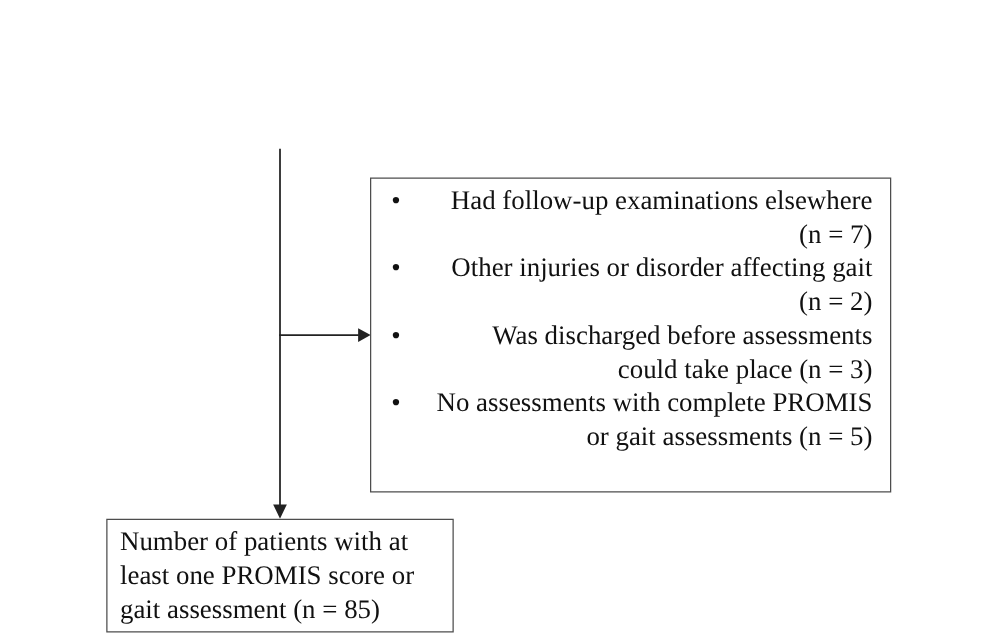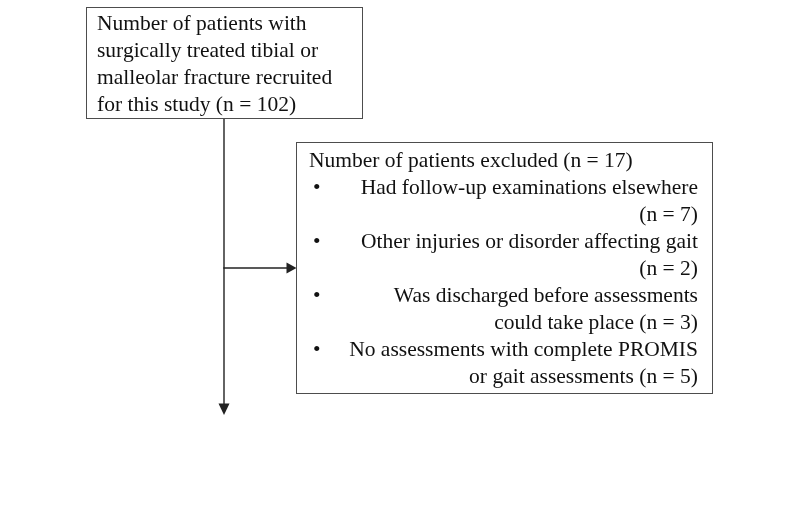--- a/index.html
+++ b/index.html
@@ -84,40 +84,39 @@
 
 <div class="canvas">
 
   <svg class="connectors" viewBox="0 0 800 510" aria-hidden="true">
     <line x1="224" y1="119" x2="224" y2="404" stroke="#222222"></line>
     <polygon points="218.5,403.5 229.5,403.5 224,415" fill="#222222"></polygon>
     <line x1="223.3" y1="268" x2="287" y2="268" stroke="#222222"></line>
     <polygon points="286.5,262.5 286.5,273.5 296.5,268" fill="#222222"></polygon>
   </svg>
 
-  <div class="box box-recruited">
-    <p>Number of patients with surgically treated tibial or malleolar fracture recruited for this study (n = 102)</p>
-  </div>
 
   <div class="box box-excluded">
-    <p>Number of patients excluded (n = 17)</p>
     <ul class="excl-list">
       <li>
         <span class="bullet">•</span>
         <span class="item-text">Had follow-up examinations elsewhere (n = 7)</span>
       </li>
       <li>
         <span class="bullet">•</span>
         <span class="item-text">Other injuries or disorder affecting gait (n = 2)</span>
       </li>
       <li>
         <span class="bullet">•</span>
         <span class="item-text">Was discharged before assessments could take place (n = 3)</span>
       </li>
       <li>
         <span class="bullet">•</span>
         <span class="item-text">No assessments with complete PROMIS or gait assessments (n = 5)</span>
       </li>
     </ul>
   </div>
 
+  <div class="box box-included">
+    <p>Number of patients with at least one PROMIS score or gait assessment (n = 85)</p>
+  </div>
 
 </div>
 
 </body></html>

